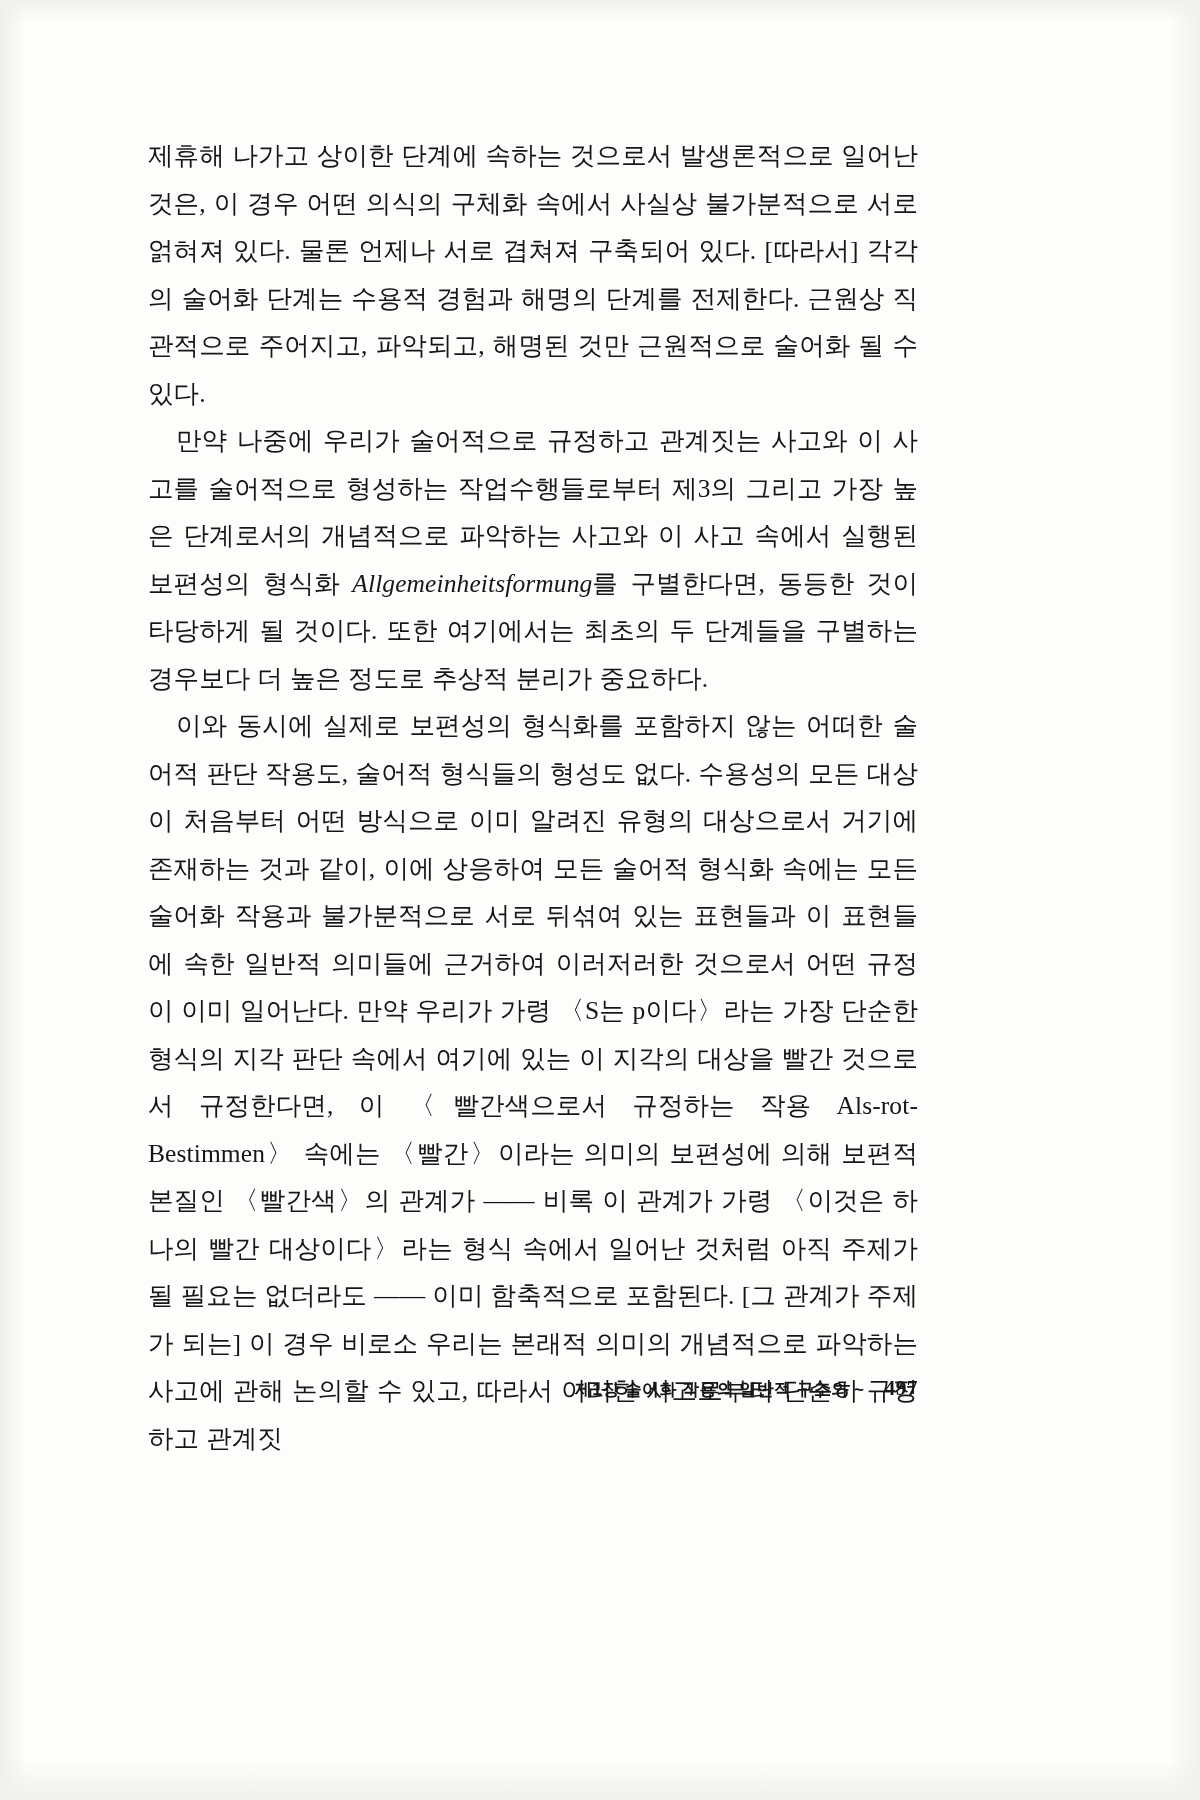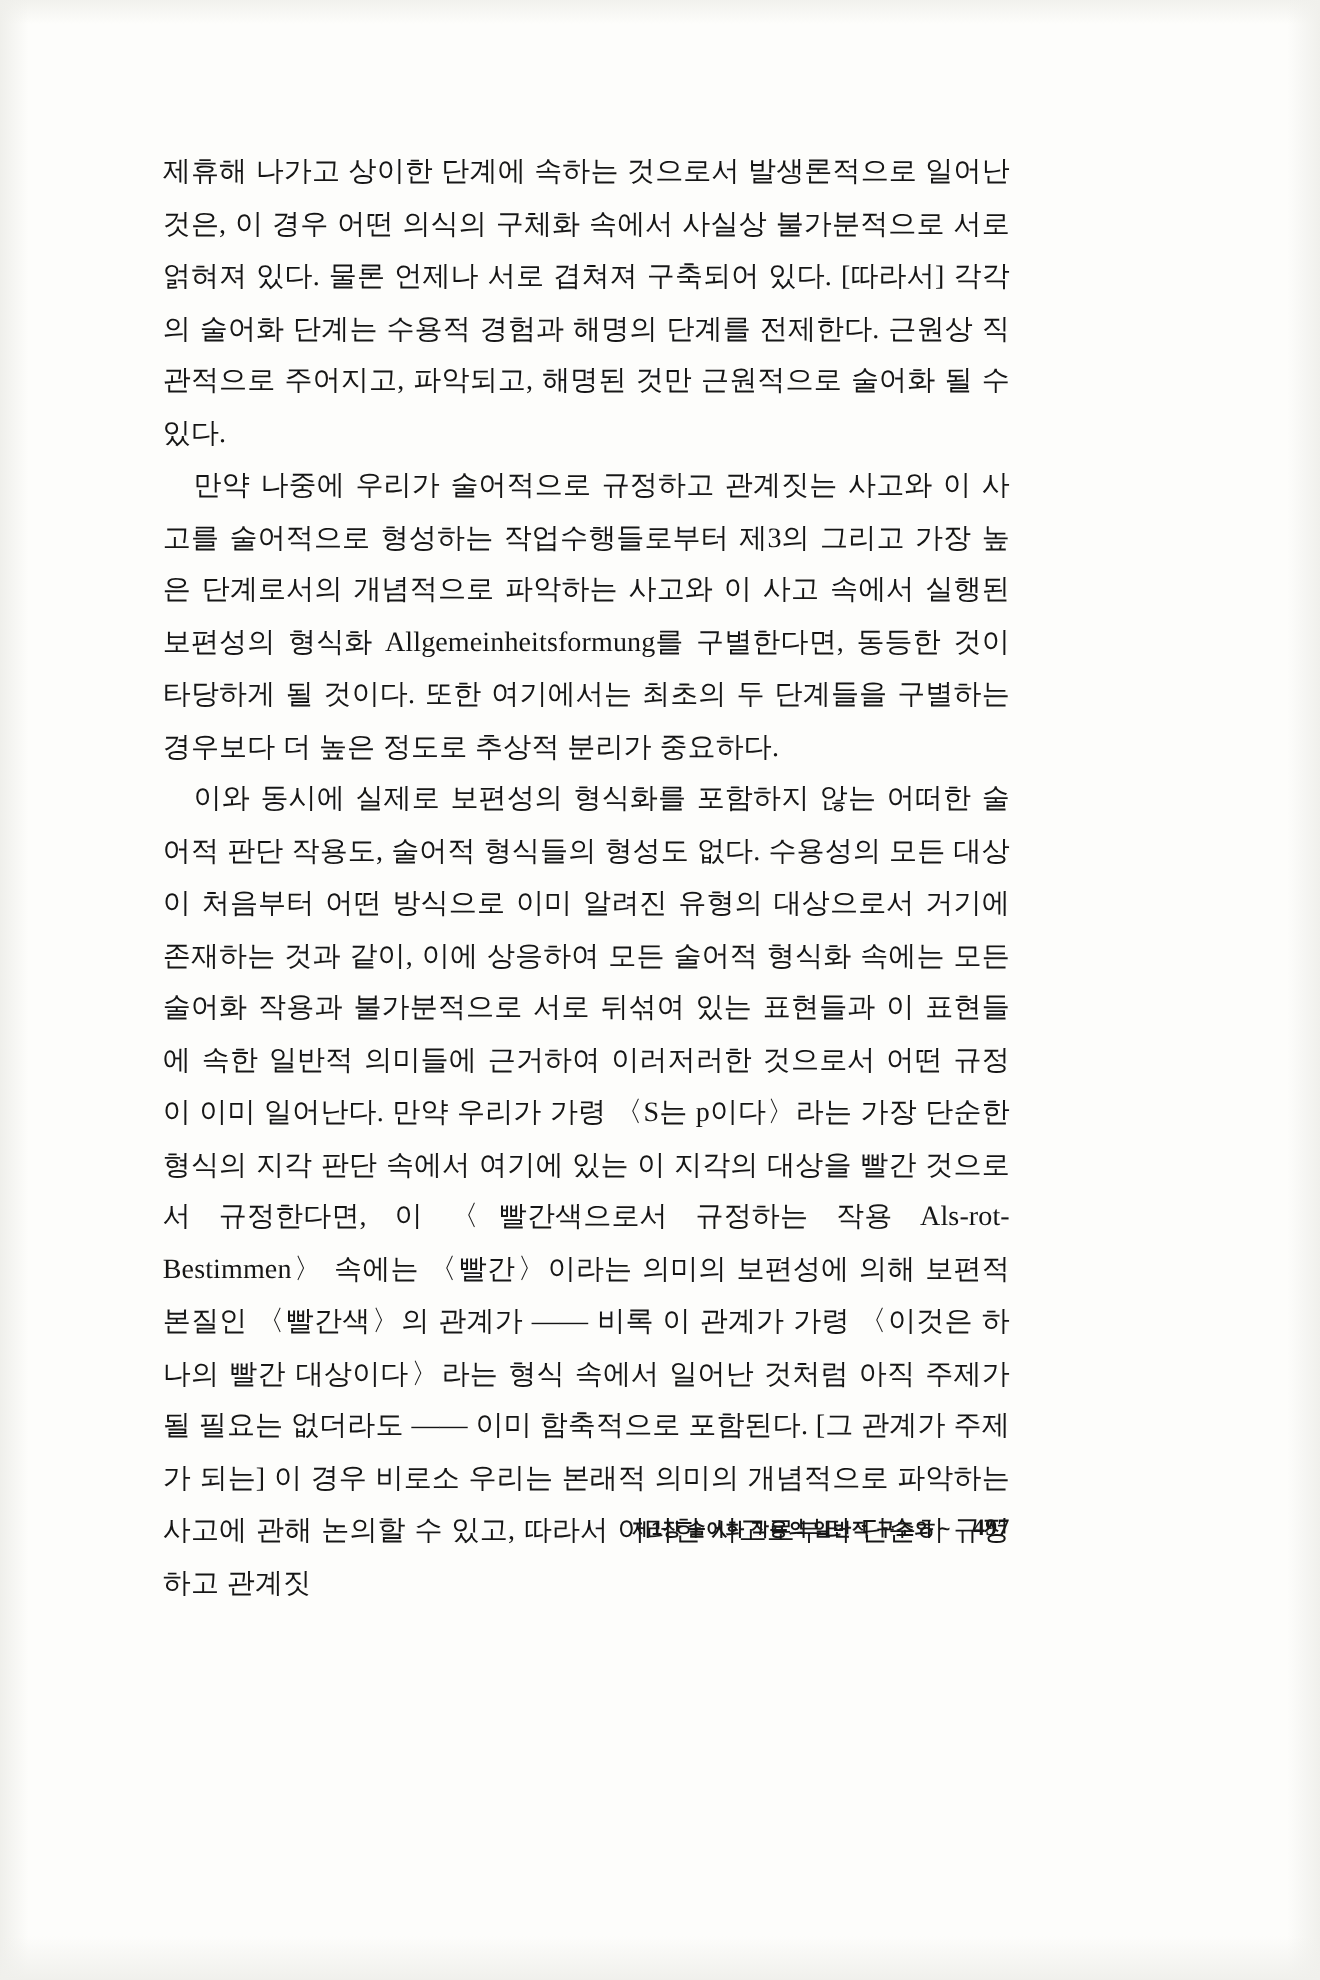--- a/index.html
+++ b/index.html
@@ -36,20 +36,21 @@
     text-align: justify;
     text-justify: inter-character;
     letter-spacing: 0.1px;
     word-spacing: 0.5px;
     color: #161616;
   }
   p.para.indent {
     text-indent: 28px;
   }
   .em-latin {
+    font-style: italic;
     font-family: "Liberation Serif", "DejaVu Serif", serif;
   }
   .latin {
     font-family: "Liberation Serif", "DejaVu Serif", serif;
   }
   .footer {
     position: absolute;
     left: 148px;
     top: 1376px;
     width: 770px;

